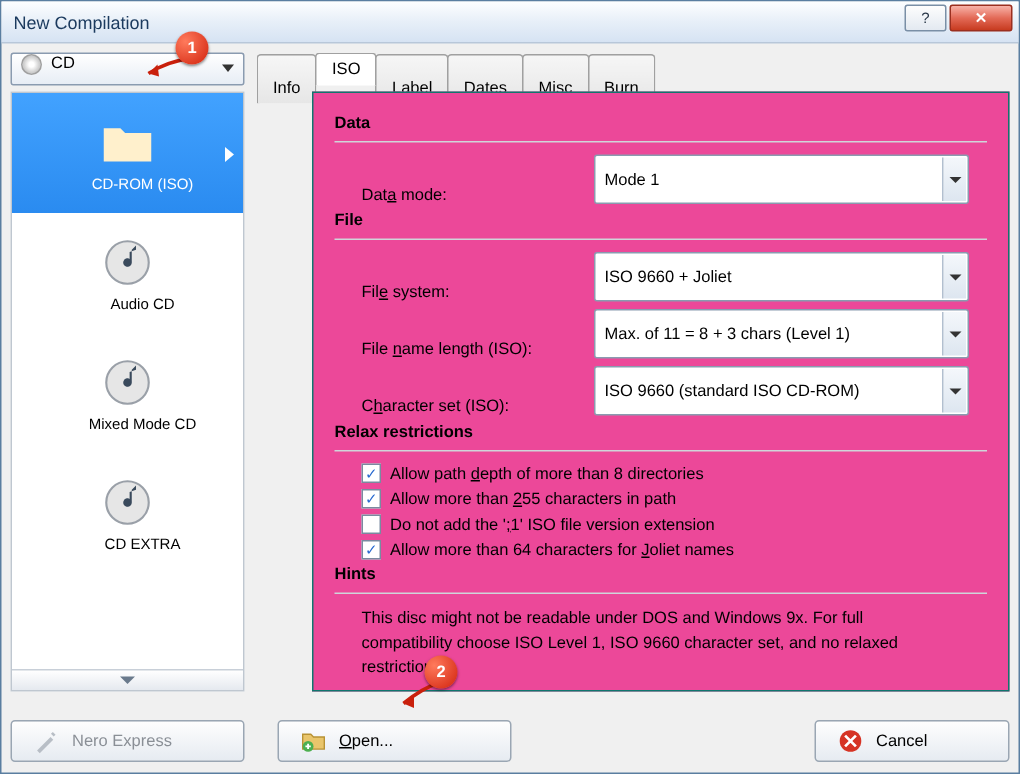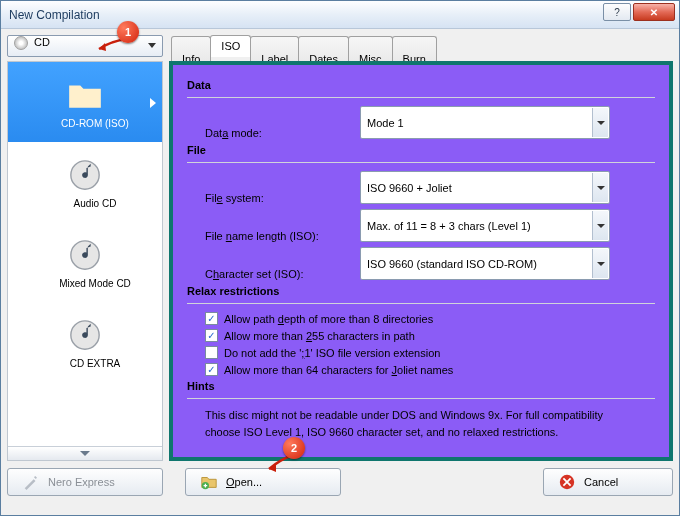--- a/index.html
+++ b/index.html
@@ -25,33 +25,33 @@
 .typeitem.selected { background:linear-gradient(#42a2ff,#2a8bf0); color:#fff;}
 .typeitem .ticon { width:38px;height:38px;display:flex;align-items:center;justify-content:center;}
 .typeitem.selected .ticon svg{fill:#fff0cc;}
 .typeitem .ticon svg{fill:#d4a84a;}
 .typeitem.cdtype .ticon svg{fill:#c9c9c9;}
 .typeitem .tlabel{font-size:10px;margin-left:20px;}
 .typeitem.selected::after{content:"";position:absolute;right:6px;top:36px;width:0;height:0;border-top:5px solid transparent;border-bottom:5px solid transparent;border-left:6px solid #fff;}
 .scroll-up,.scroll-down{height:14px;background:linear-gradient(#fff,#e5e9ef);border-top:1px solid #c8cfd8;display:flex;align-items:center;justify-content:center;}
 .scroll-up::after,.scroll-down::after{content:"";width:0;height:0;border-left:5px solid transparent;border-right:5px solid transparent;}
 .scroll-down::after{border-top:5px solid #6a7a8c;}
-.mainpanel { flex:1; border:4px solid #0f766e; background:#8b5cf6; padding:10px 14px; overflow:hidden; position:relative;}
+.mainpanel { flex:1; border:1px solid #0f766e; background:#ec4899; padding:10px 14px; overflow:hidden; position:relative;margin-left:39px;}
 .section-h { font-weight:bold; margin:4px 0 6px 0;}
 .hr { border-top:1px solid #d0d4da; margin:2px 0 8px 0;}
 .row { display:flex; align-items:flex-end; margin:5px 0 5px 18px; }
 .row .label { width:155px; }
 .ul { text-decoration:underline; }
 .combo { width:250px; height:33px; border:1px solid #8a9bb0; background:#fff; display:flex; align-items:center; padding:0 6px; position:relative; border-radius:2px;}
 .combo .carrow{position:absolute;right:1px;top:1px;bottom:1px;width:16px;background:linear-gradient(#f4f7fb,#dde6f0);border-left:1px solid #b2bfcf;display:flex;align-items:center;justify-content:center;}
 .combo .carrow::after{content:"";width:0;height:0;border-left:4px solid transparent;border-right:4px solid transparent;border-top:4px solid #333;}
 .chkrow{display:flex;align-items:center;margin:4px 0 4px 18px;gap:6px;}
 .chkbox{width:13px;height:13px;border:1px solid #7a8aa0;background:#fff;display:flex;align-items:center;justify-content:center;font-size:10px;color:#2a6ad0;}
 .hinttext{margin:6px 0 0 18px;line-height:1.5;padding-right:20px;}
-.btnbar{position:absolute;left:6px;right:6px;bottom:18px;height:30px;display:flex;gap:6px;align-items:center;justify-content:center;}
+.btnbar{position:absolute;left:6px;right:6px;bottom:6px;height:30px;display:flex;gap:6px;align-items:center;justify-content:center;}
 .bigbtn{height:28px;border:1px solid #9aa6b3;background:linear-gradient(#fefefe,#e6ebf1);display:flex;align-items:center;gap:8px;padding:0 14px;border-radius:3px;}
 .bigbtn.disabled{color:#8a8f96;}
 .bigbtn .bicon{width:18px;height:18px;display:flex;align-items:center;justify-content:center;}
 .bigbtn.wide{width:156px;}
 .spacer{flex:0 0 10px;}
 .marker{position:absolute;width:22px;height:22px;border-radius:50%;background:radial-gradient(circle at 30% 30%,#ff7a5c,#d1220c);color:#fff;display:flex;align-items:center;justify-content:center;font-weight:bold;font-size:12px;box-shadow:0 1px 2px rgba(0,0,0,.5);z-index:5;}
 .marker::before{content:"";}
 .marker-arrow{position:absolute;width:44px;height:26px;z-index:4;}
 </style>
 </head>

